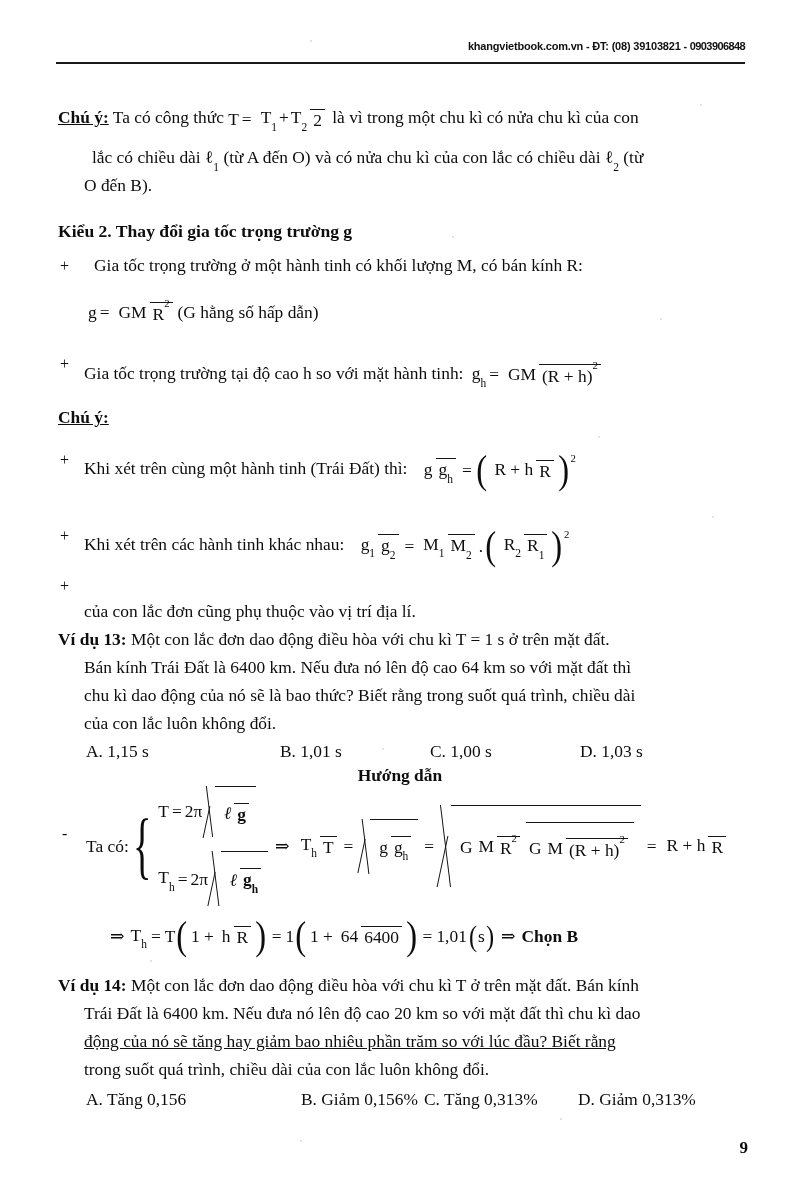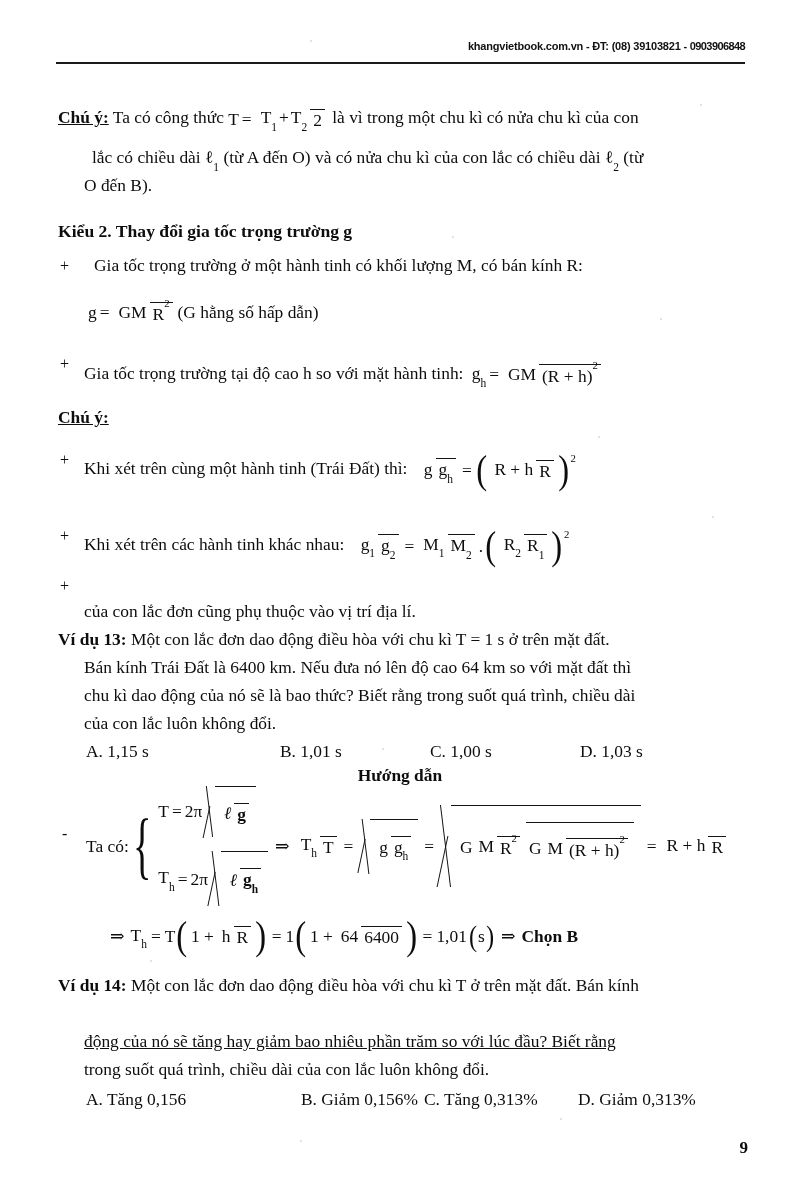--- a/index.html
+++ b/index.html
@@ -450,20 +450,21 @@
       </span>
       <span style="margin:0 6px">⇒</span>
       <span class="bold">Chọn B</span>
     </span>
   </div>
 
   <div class="block" style="top:972px; left:58px; width:690px;">
     <span class="bold">Ví dụ 14:</span>
     <span>Một con lắc đơn dao động điều hòa với chu kì T ở trên mặt đất. Bán kính</span>
   </div>
+  <div class="block" style="top:1000px; left:84px; width:664px;">Trái Đất là 6400 km. Nếu đưa nó lên độ cao 20 km so với mặt đất thì chu kì dao</div>
   <div class="block" style="top:1028px; left:84px; width:664px;text-decoration:underline;">động của nó sẽ tăng hay giảm bao nhiêu phần trăm so với lúc đầu? Biết rằng</div>
   <div class="block" style="top:1056px; left:84px; width:664px;">trong suốt quá trình, chiều dài của con lắc luôn không đổi.</div>
 
   <div class="block" style="top:1086px; left:86px;">A. Tăng 0,156</div>
   <div class="block" style="top:1086px; left:268px;margin-left:33px;">B. Giảm 0,156%</div>
   <div class="block" style="top:1086px; left:424px;">C. Tăng 0,313%</div>
   <div class="block" style="top:1086px; left:578px;">D. Giảm 0,313%</div>
 
   <div class="page-number">9</div>
 

